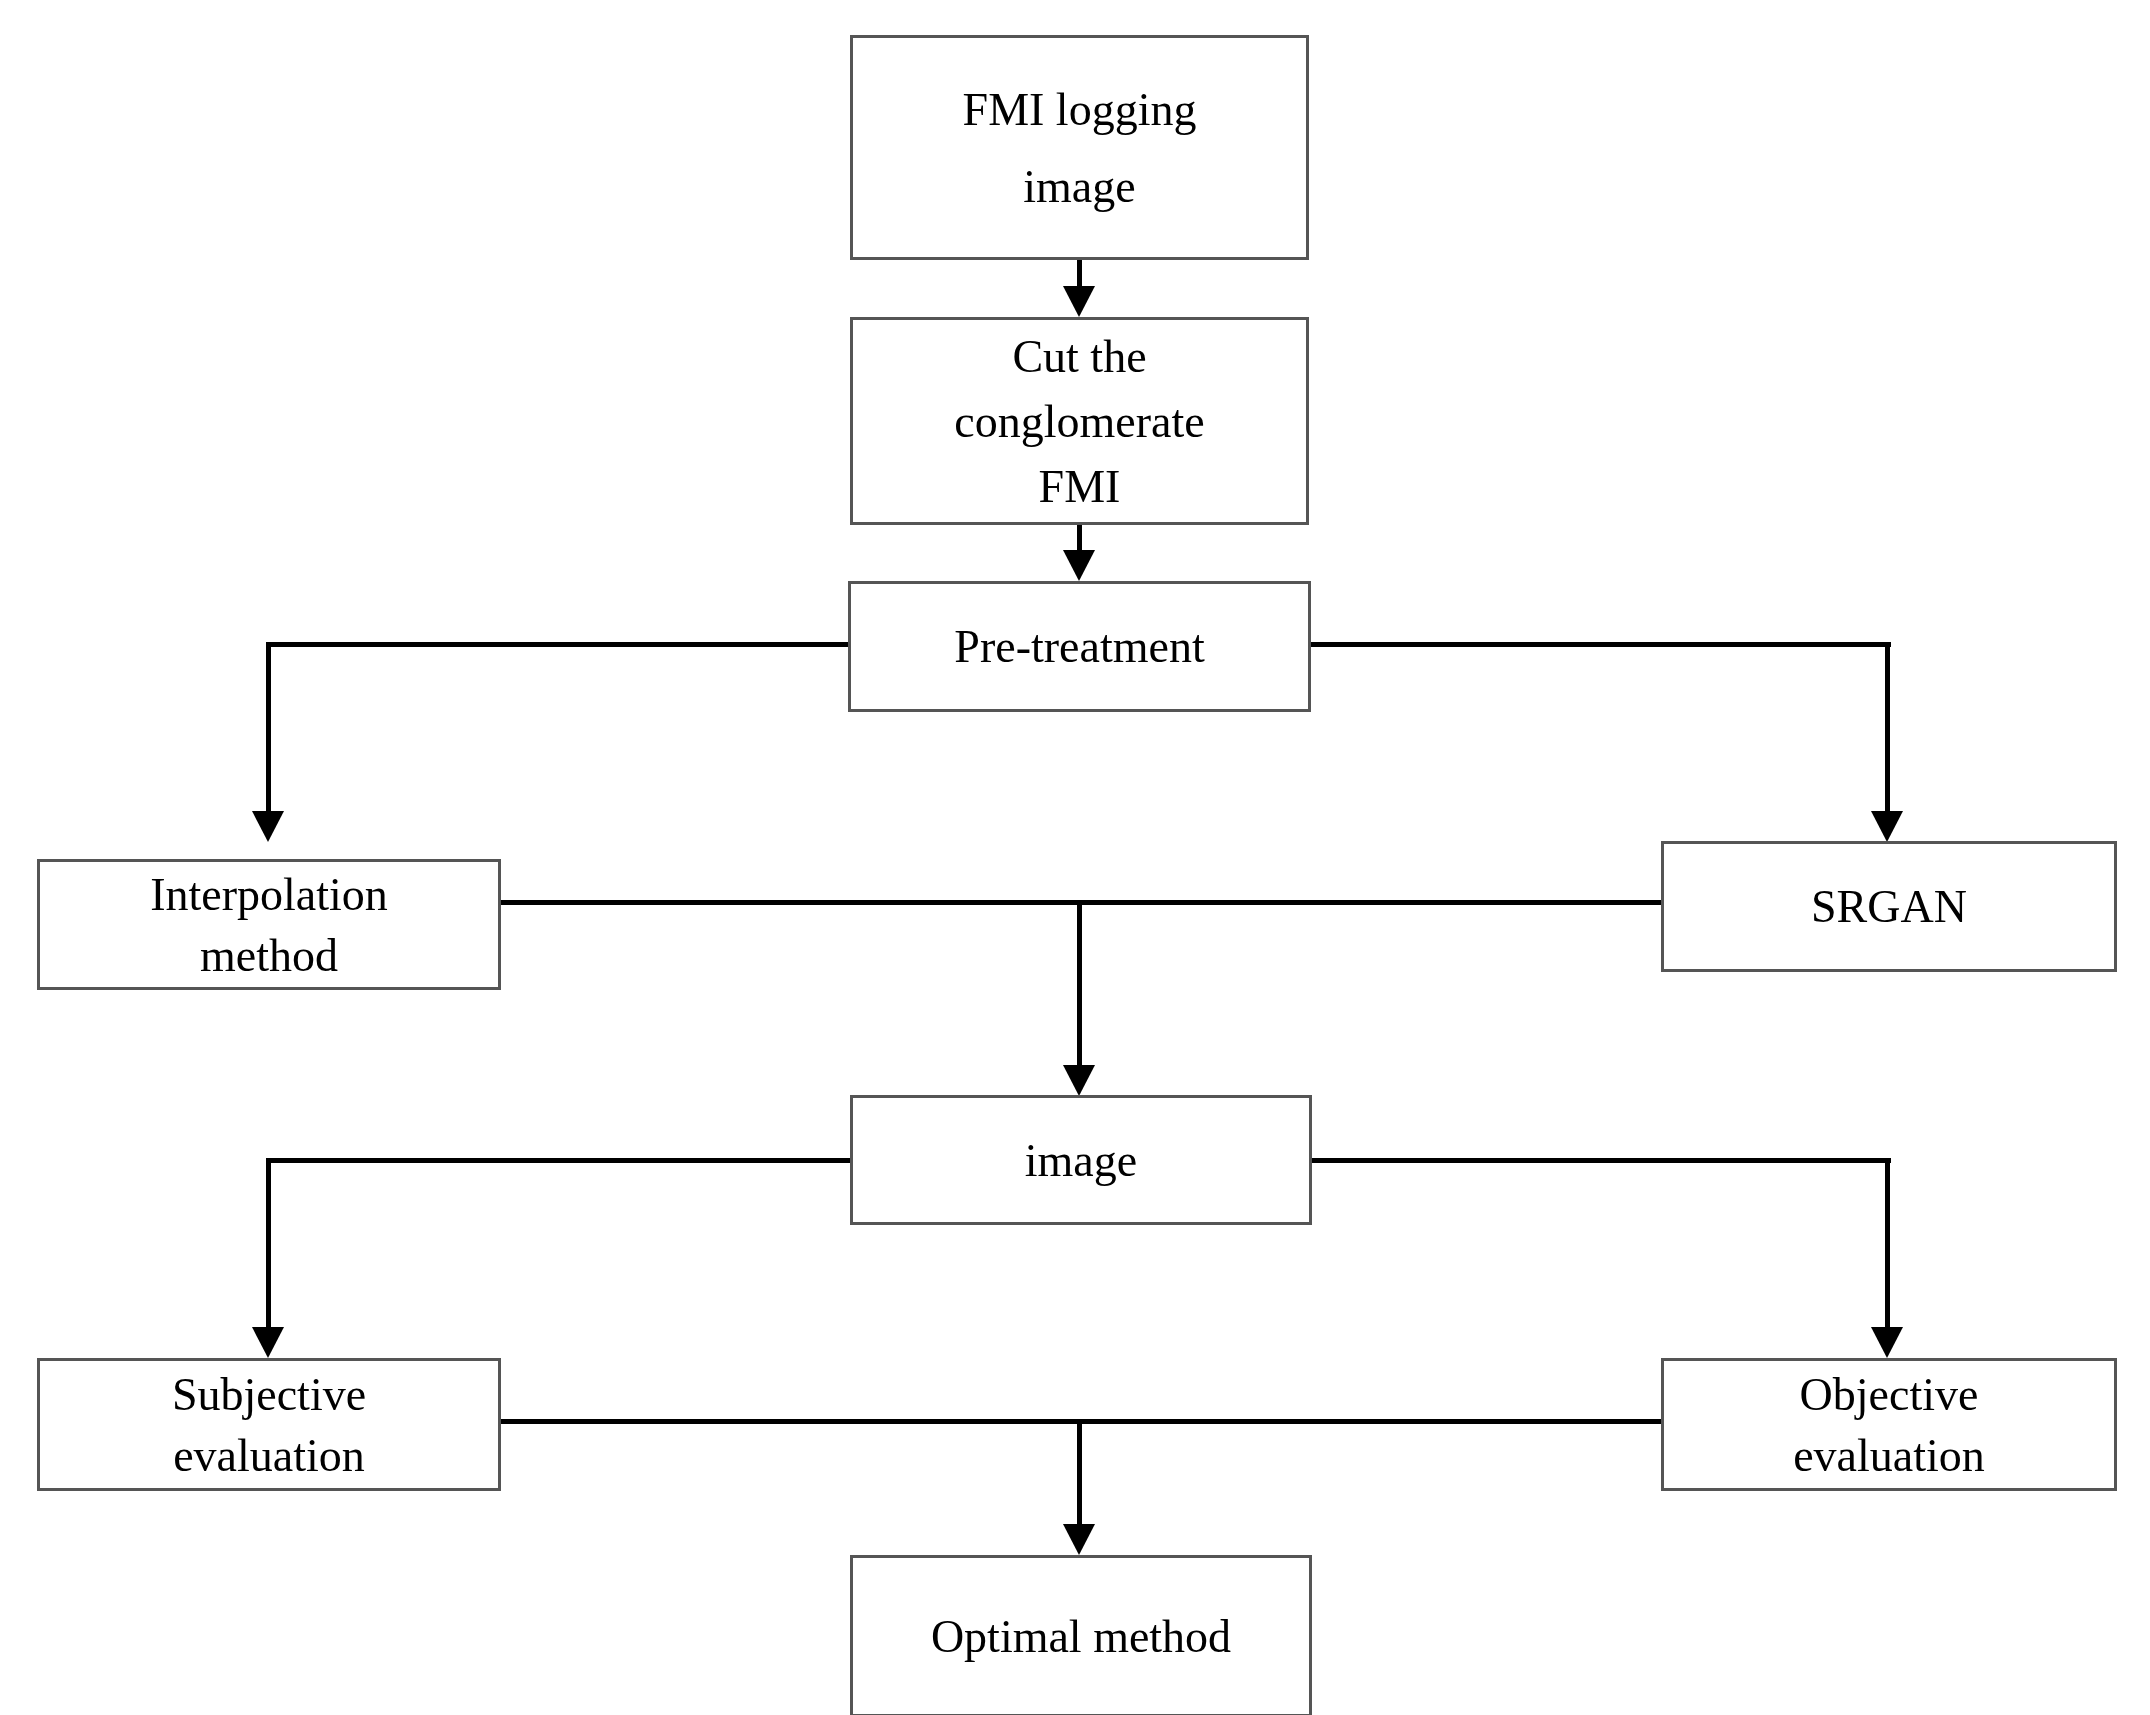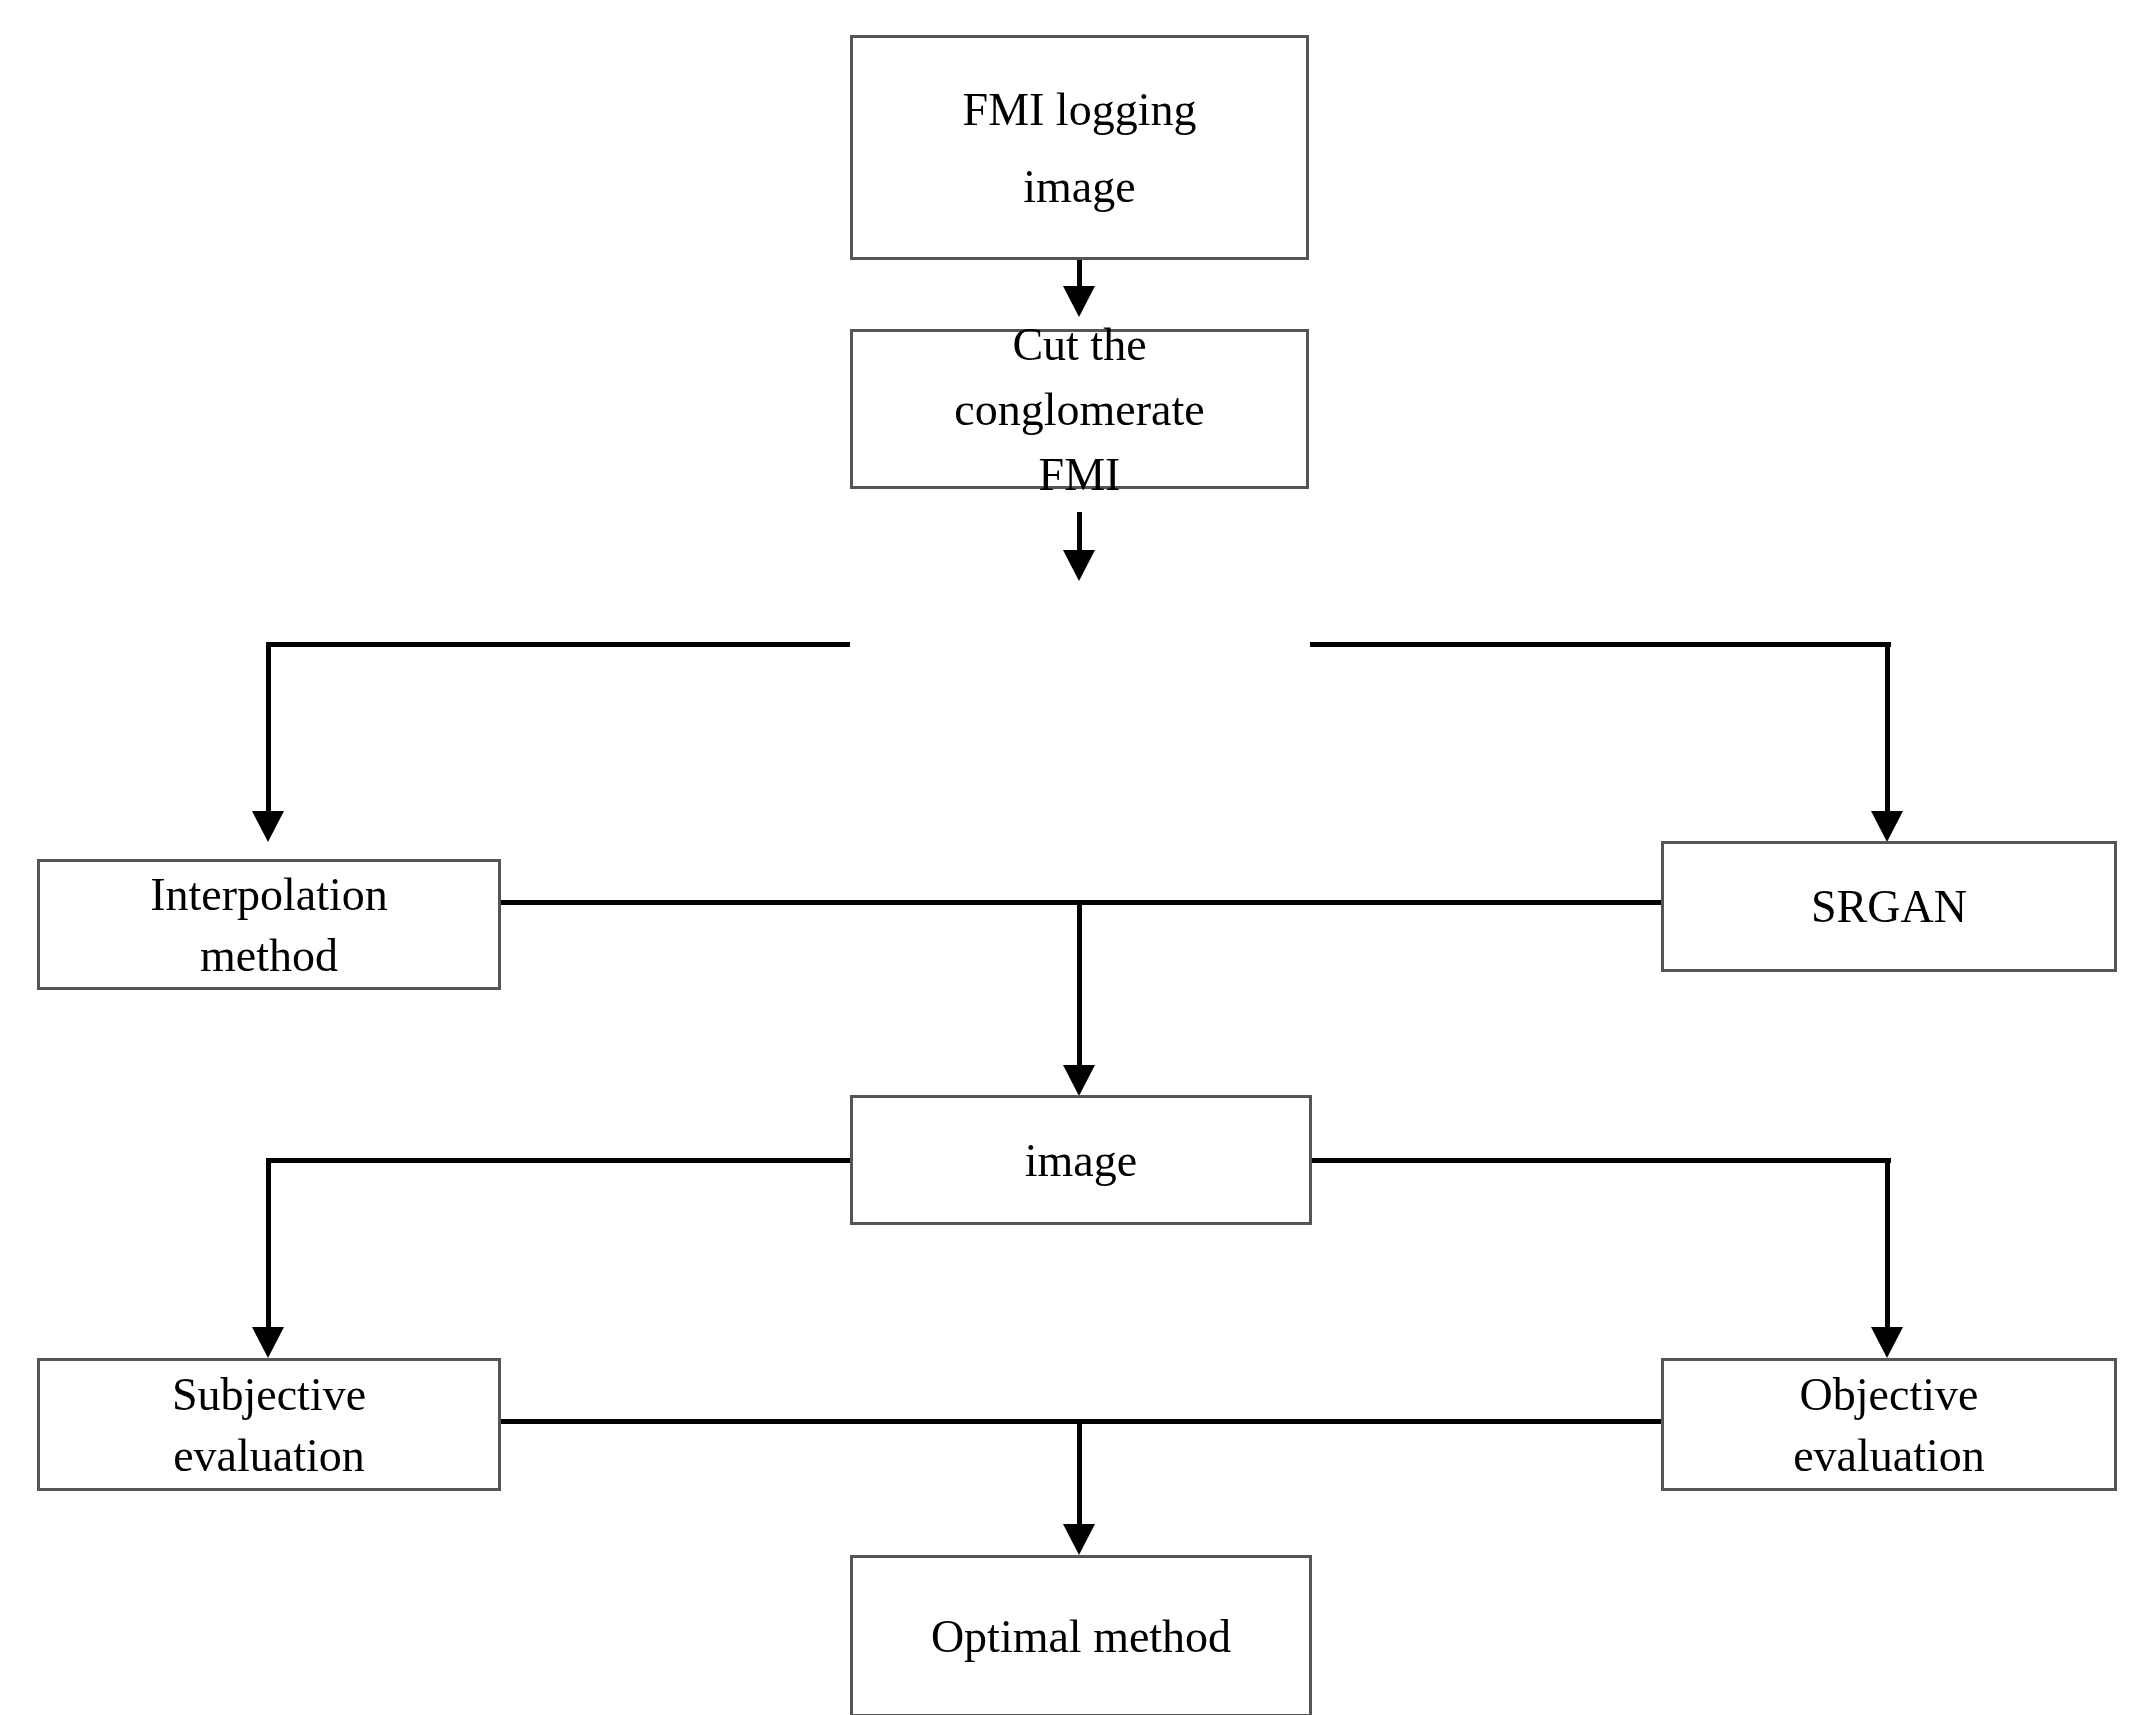--- a/index.html
+++ b/index.html
@@ -19,21 +19,21 @@
     display:flex;
     flex-direction:column;
     align-items:center;
     justify-content:center;
     font-size:46px;
     line-height:61px;
     text-align:center;
   }
   .node .line{display:block;white-space:nowrap;}
   .b1{left:850px;top:35px;width:459px;height:225px;line-height:77px;}
-  .b2{left:850px;top:317px;width:459px;height:160px;line-height:65px;margin-top:12px;}
+  .b2{left:850px;top:317px;width:459px;height:208px;line-height:65px;}
   .b3{left:848px;top:581px;width:463px;height:131px;}
   .b4{left:37px;top:841px;width:464px;height:131px;margin-top:18px;}
   .b5{left:1661px;top:841px;width:456px;height:131px;}
   .b6{left:850px;top:1095px;width:462px;height:130px;}
   .b7{left:37px;top:1358px;width:464px;height:133px;}
   .b8{left:1661px;top:1358px;width:456px;height:133px;}
   .b9{left:850px;top:1555px;width:462px;height:162px;}
   
   .seg{position:absolute;background:var(--line,#000000);}
   .s-a1 {left:1077px;top:212px;width:5.4px;height:77px;}
@@ -99,20 +99,23 @@
     <span class="line">FMI logging</span>
     <span class="line">image</span>
   </div>
 
   <div class="node b2">
     <span class="line">Cut the</span>
     <span class="line">conglomerate</span>
     <span class="line">FMI</span>
   </div>
 
+  <div class="node b3">
+    <span class="line">Pre-treatment</span>
+  </div>
 
   <div class="node b4">
     <span class="line">Interpolation</span>
     <span class="line">method</span>
   </div>
 
   <div class="node b5">
     <span class="line">SRGAN</span>
   </div>
 

